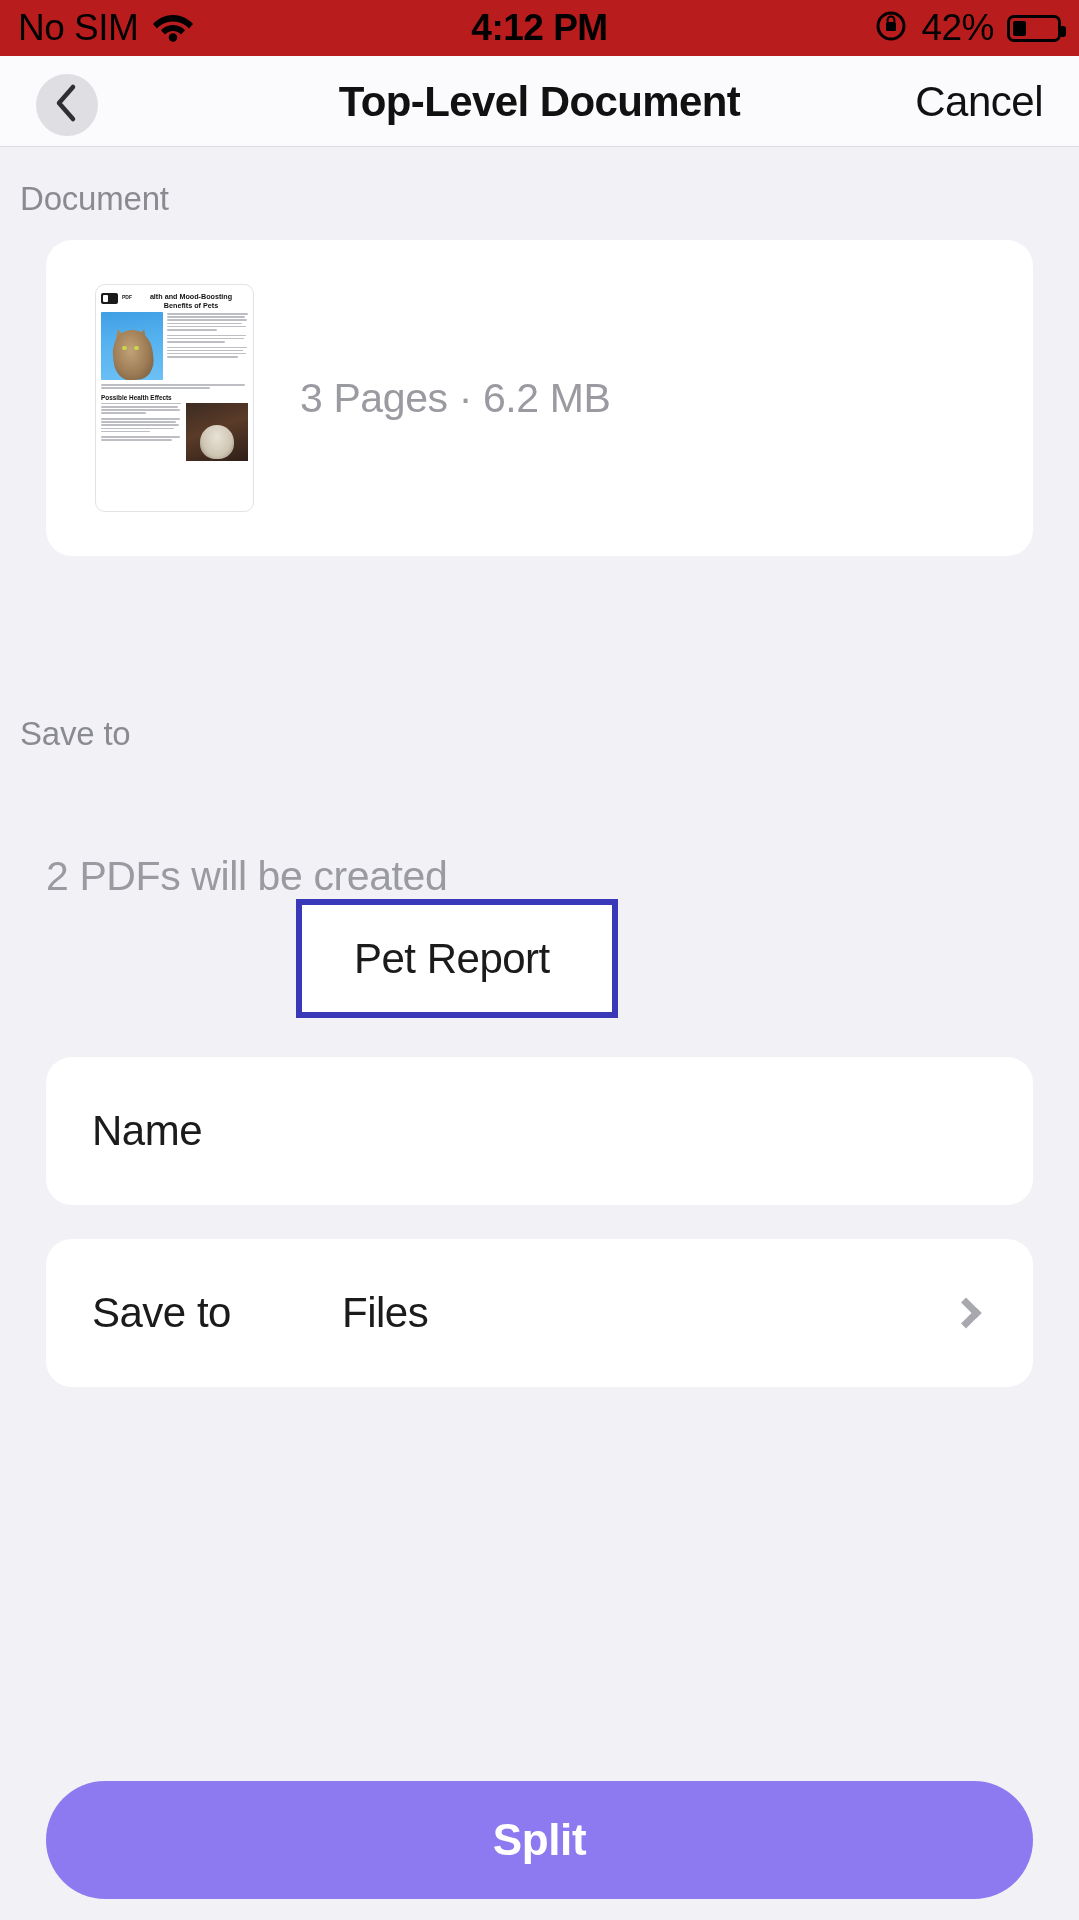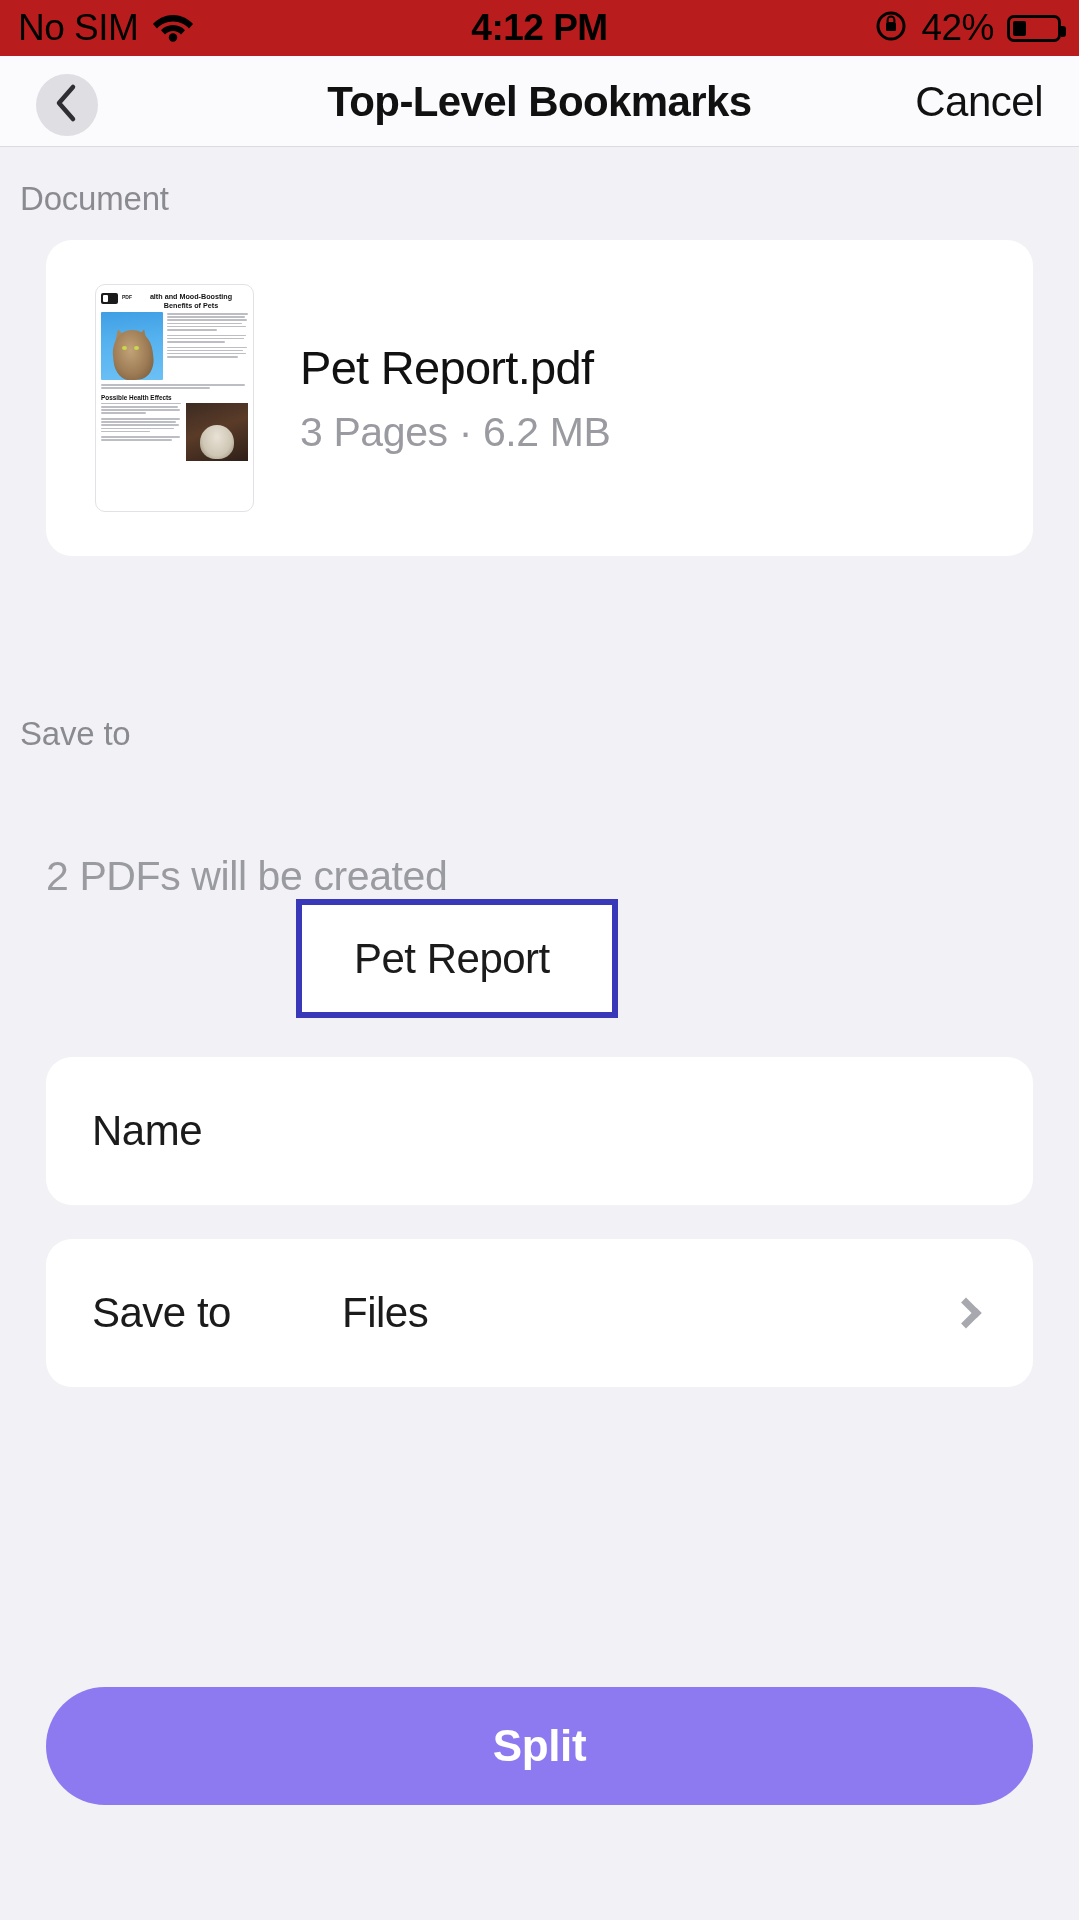--- a/index.html
+++ b/index.html
@@ -198,21 +198,21 @@
     padding:30px 40px 0 40px;
   }
   .info-title {
     font-size:40px; color:#2a2a30; letter-spacing:-0.5px; margin-bottom:8px;
   }
   .info-desc {
     font-size:39px; color:#3c3c44; letter-spacing:-0.4px; line-height:1.3;
   }
 
   .split-btn {
-    position:absolute; left:46px; top:1540px;
+    position:absolute; left:46px; top:1634px;
     width:987px; height:118px;
     background:#8d79f0; border-radius:59px;
     display:flex; align-items:center; justify-content:center;
     color:#fff; font-size:44px; font-weight:700; letter-spacing:-0.4px;
   }
 </style>
 </head>
 <body>
 
 <div class="phone">
@@ -247,21 +247,21 @@
   </div>
 
   <div class="navbar">
     <div class="nav-back">
       <span>
         <svg width="26" height="40" viewBox="0 0 26 40">
           <path d="M19 4 L5 20 L19 36" fill="none" stroke="#2e2e33" stroke-width="4.5" stroke-linecap="round" stroke-linejoin="round"></path>
         </svg>
       </span>
     </div>
-    <div class="nav-title">Top-Level Bookmarks</div>
+    <div class="nav-title">Top-Level Document</div>
     <div class="nav-cancel">Cancel</div>
   </div>
 
   <div class="content">
 
     <div class="section-label lbl-document">Document</div>
 
     <div class="card doc-card">
       <div class="thumb">
         <div class="t-head">
@@ -323,21 +323,20 @@
               <i class="t-ln" style="width:97%"></i>
                 <i class="t-ln" style="width:88%"></i>
             </span>
           </div>
           <div class="t-photo2">
             <span class="dog"></span>
           </div>
         </div>
       </div>
       <div class="doc-meta">
-        <div class="doc-name">Pet Report.pdf</div>
         <div class="doc-sub">3 Pages · 6.2 MB</div>
       </div>
     </div>
 
     <div class="note">2 PDFs will be created</div>
 
     <div class="section-label lbl-saveto">Save to</div>
 
     <div class="row row-name">
       <div class="row-label">Name</div>

